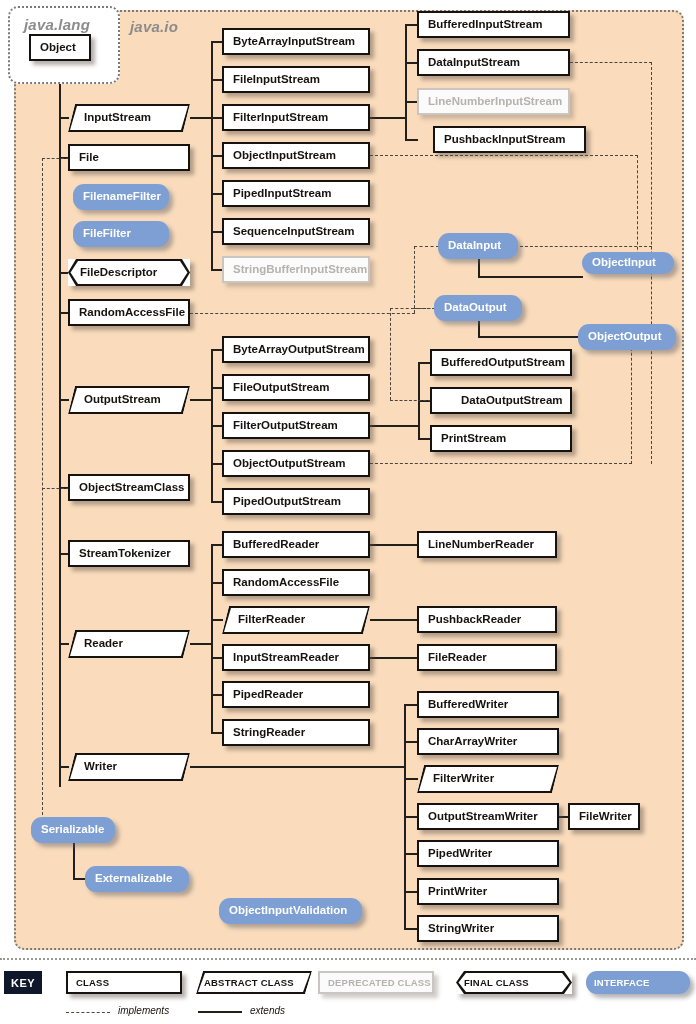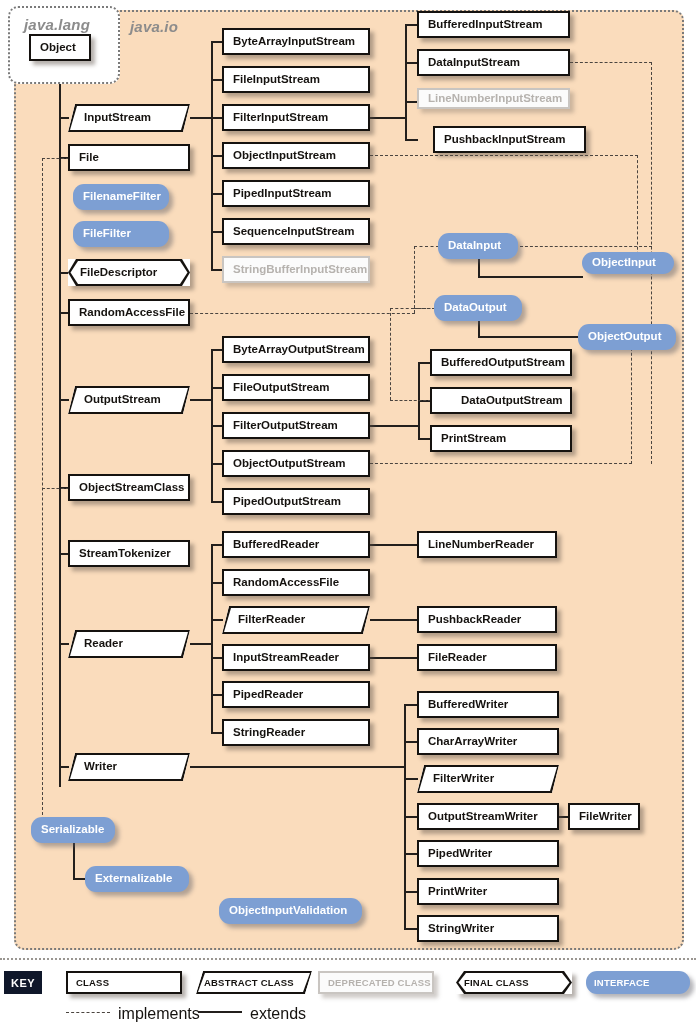--- a/index.html
+++ b/index.html
@@ -56,21 +56,21 @@
   
   .n-interface{background:#7d9fd3;border-radius:11px;color:#ffffff;border:none;
                box-shadow:4px 4px 4px rgba(90,90,100,.45);}
   .n-interface .lbl{padding-left:10px;padding-right:10px;}
 
   
   .key-badge{position:absolute;background:#0f172a;color:#fff;font-weight:bold;
              font-size:11px;display:flex;align-items:center;justify-content:center;letter-spacing:.4px;}
   .key-node{font-size:9.5px;letter-spacing:.2px;}
   .key-node .lbl{padding-left:8px;}
-  .key-legend{position:absolute;font-size:16px;color:#15120f;white-space:nowrap;}
+  .key-legend{position:absolute;font-size:10px;font-style:italic;color:#15120f;white-space:nowrap;}
   .key-dash{position:absolute;border-top:1.6px dashed #4a443f;}
   .key-solid{position:absolute;height:2.4px;background:#231f1c;}
   .key-rule{position:absolute;border-top:2px dotted #9a9691;width:100%;left:0;}
 </style>
 </head>
 <body>
 
 <div id="stage">
 
   <div id="pkgs">
@@ -241,21 +241,21 @@
       </div>
       <div class="node  n-deprecated" style="left: 222px; top: 256px; width: 148px; height: 27px; z-index: 6;">
         <span class="lbl">StringBufferInputStream</span>
       </div>
       <div class="node  n-class" style="left: 417px; top: 11px; width: 153px; height: 27px; z-index: 6;">
         <span class="lbl">BufferedInputStream</span>
       </div>
       <div class="node  n-class" style="left: 417px; top: 49px; width: 153px; height: 27px; z-index: 6;">
         <span class="lbl">DataInputStream</span>
       </div>
-      <div class="node  n-deprecated" style="left: 417px; top: 88px; width: 153px; height: 21px; z-index: 6;">
+      <div class="node  n-deprecated" style="left: 417px; top: 88px; width: 153px; height: 27px; z-index: 6;">
         <span class="lbl">LineNumberInputStream</span>
       </div>
       <div class="node  n-class" style="left: 417px; top: 126px; width: 153px; height: 27px; z-index: 6; margin-left: 16px;">
         <span class="lbl">PushbackInputStream</span>
       </div>
       <div class="node  n-interface" style="left: 438px; top: 233px; width: 80px; height: 26px; z-index: 6;">
         <span class="lbl">DataInput</span>
       </div>
       <div class="node  n-interface" style="left: 434px; top: 295px; width: 88px; height: 26px; z-index: 6;">
         <span class="lbl">DataOutput</span>

